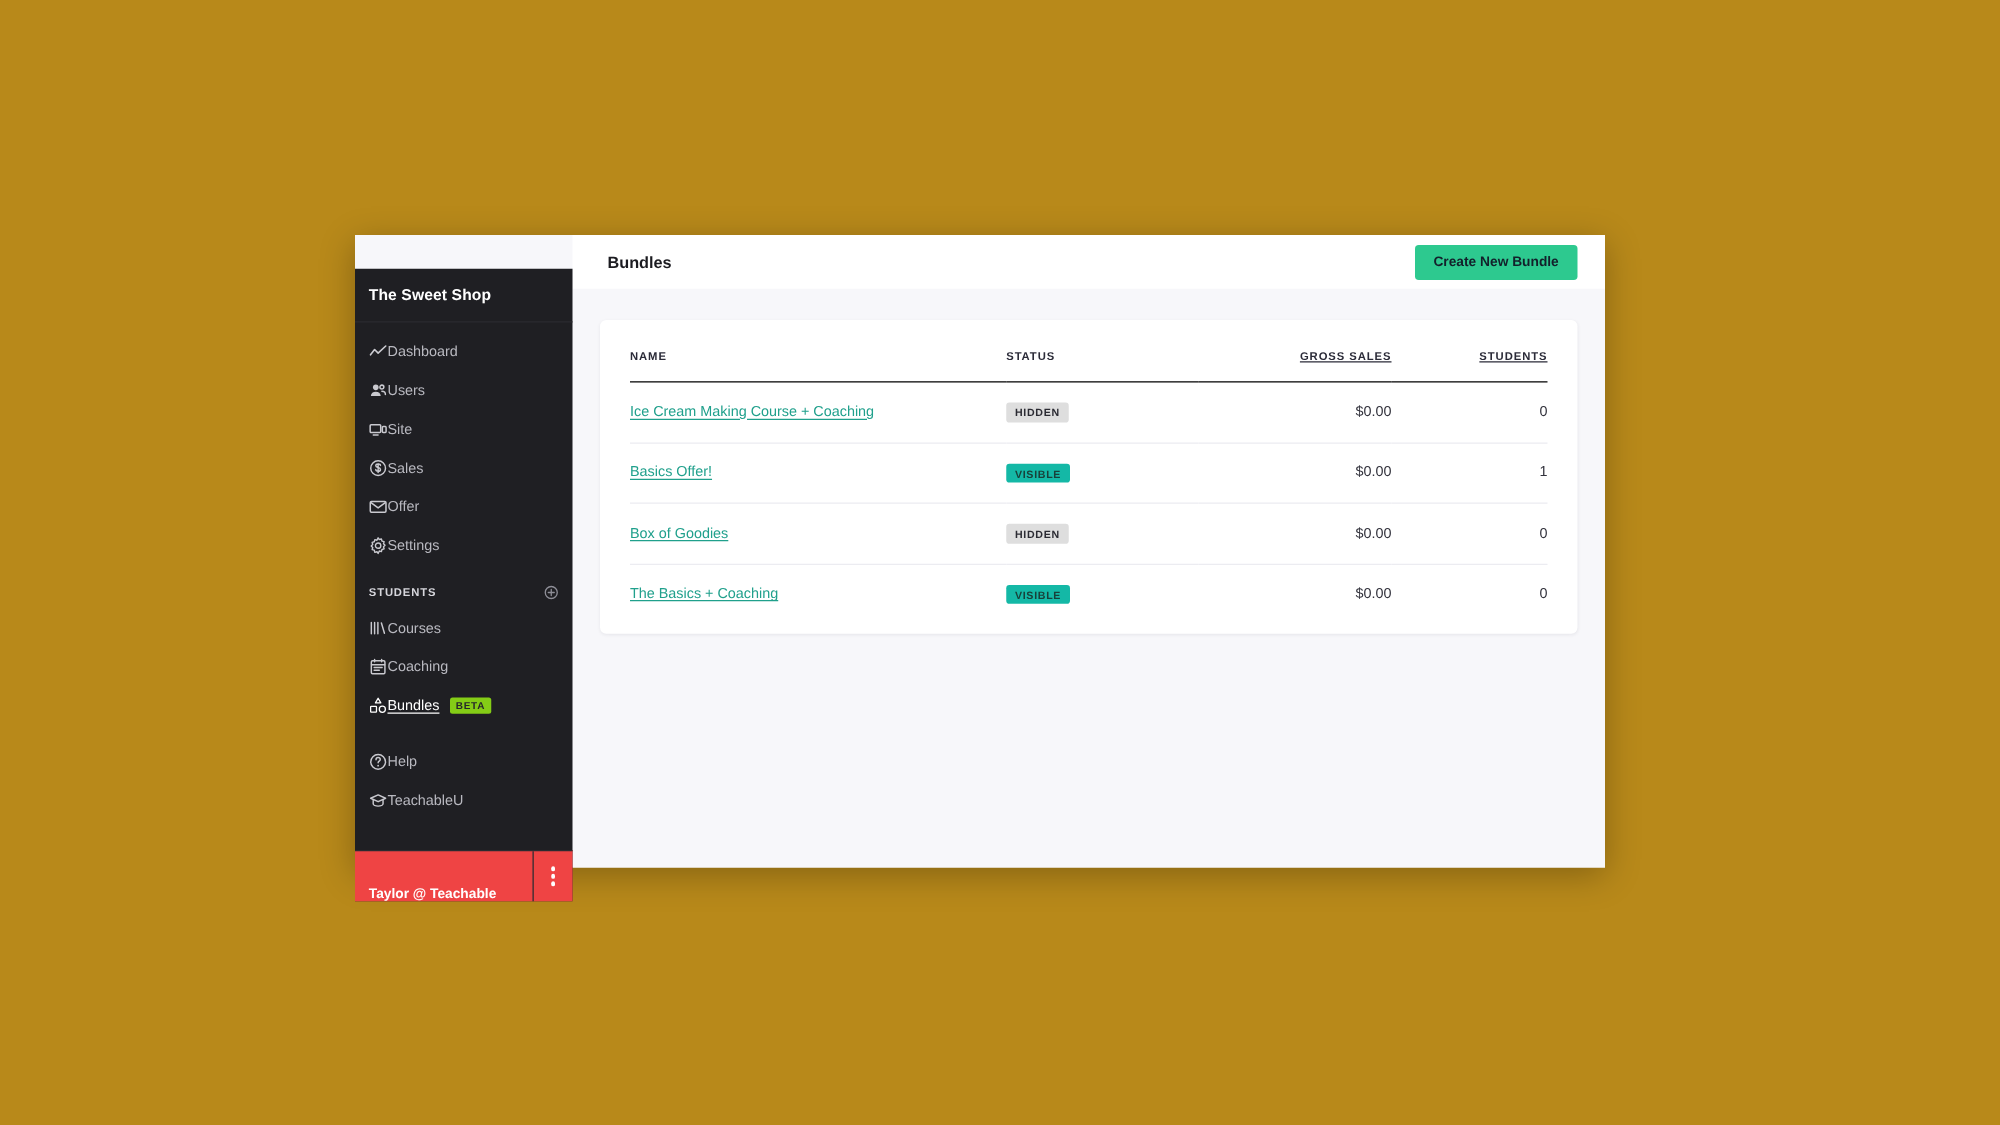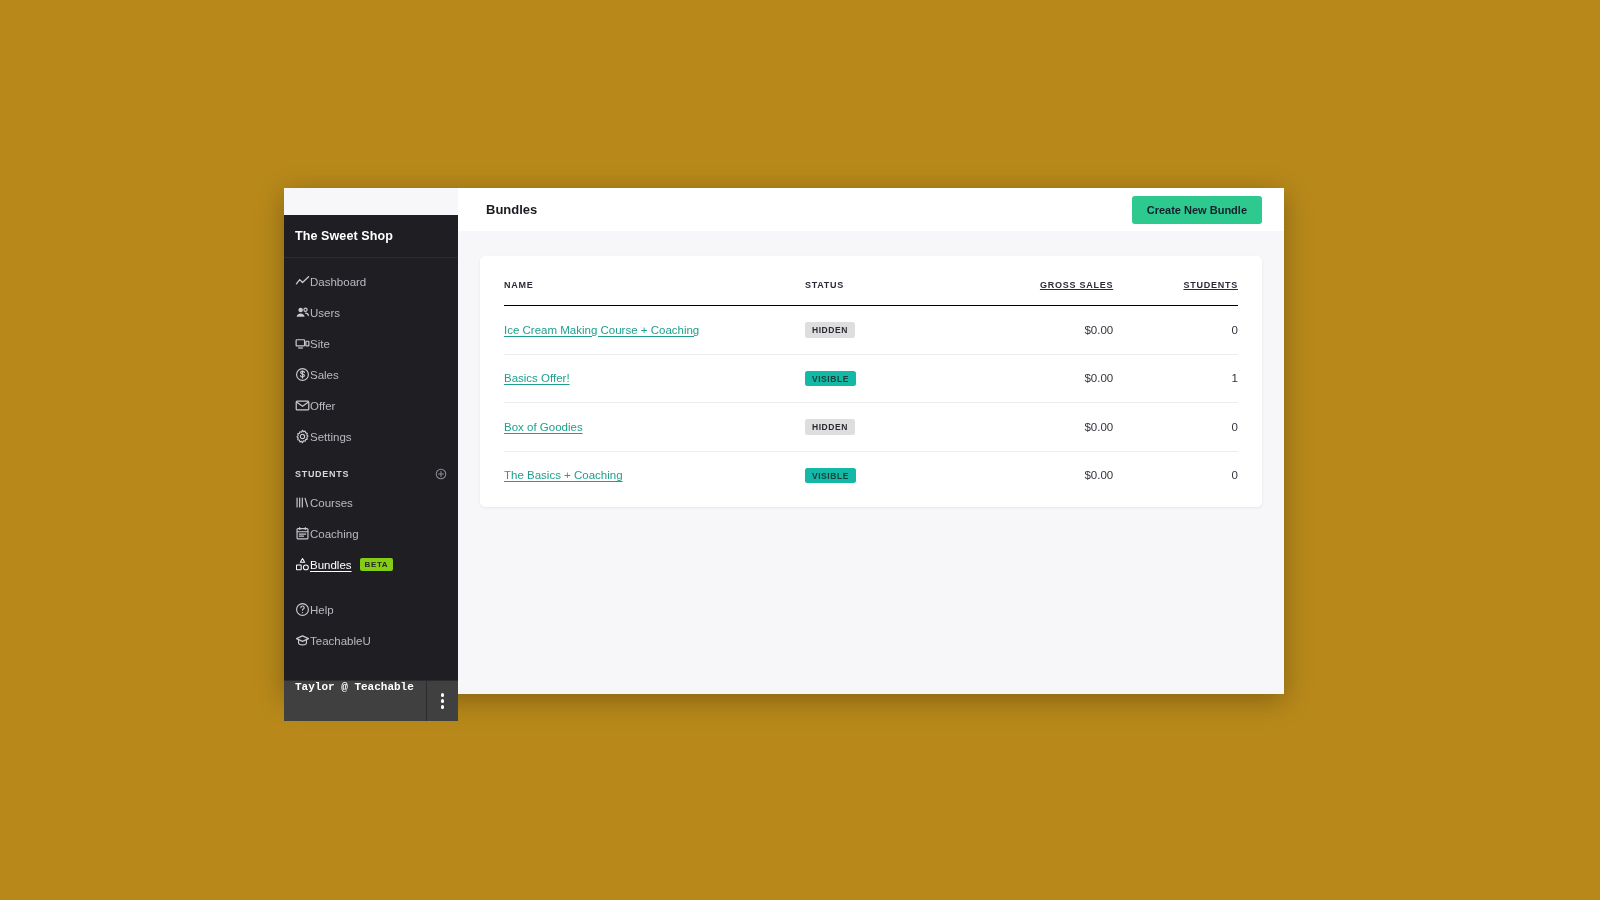--- a/index.html
+++ b/index.html
@@ -92,22 +92,22 @@
     font-size: 8px; font-weight: bold;
     letter-spacing: 0.6px;
     padding: 3px 5px 2px 5px;
     border-radius: 2px;
     line-height: 1;
   }
 
   #sidebar-footer {
     height: 41px;
     border-top: 1px solid #2b2b30;
-    background: #404040;
-    display: flex; align-items: flex-start; font-family: Liberation Mono, monospace;
+    background: #ef4444;
+    display: flex; align-items: flex-end;
   }
   #footer-user {
     flex: 1 1 auto;
     padding-left: 11px;
     color: #ffffff;
     font-size: 11px; font-weight: bold;
     white-space: nowrap;
   }
   #footer-menu-button {
     width: 32px; height: 100%;

